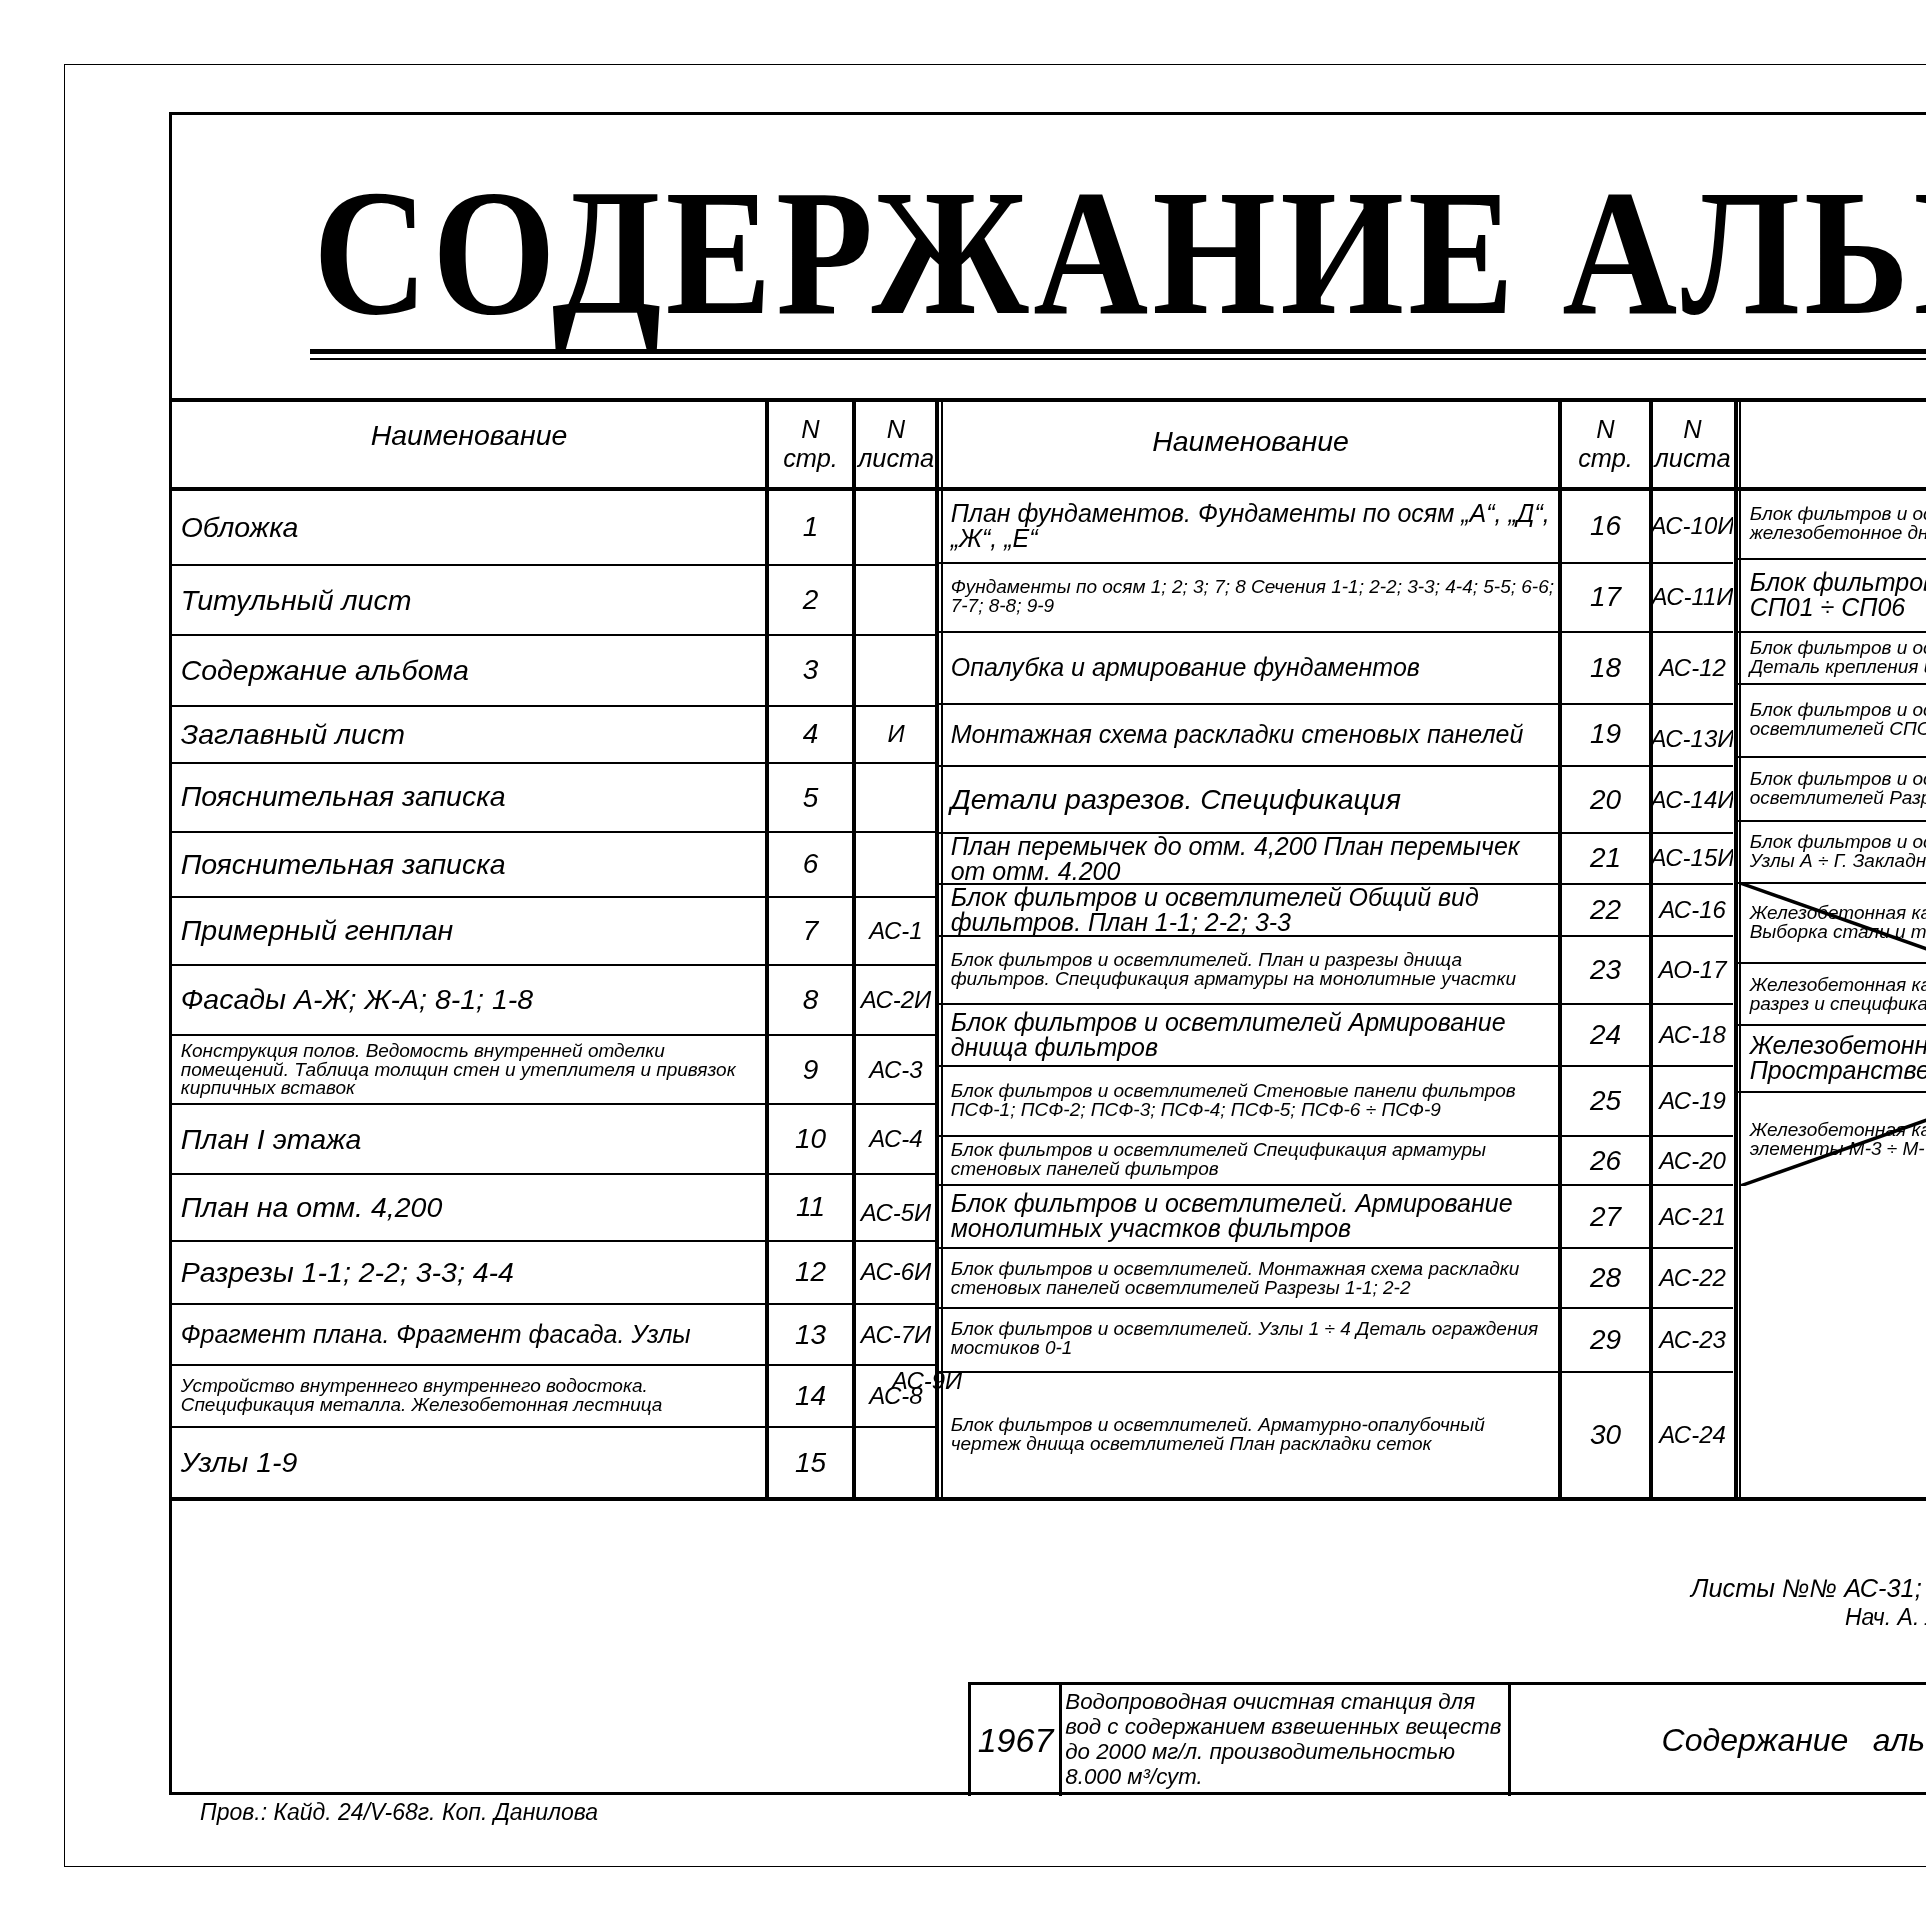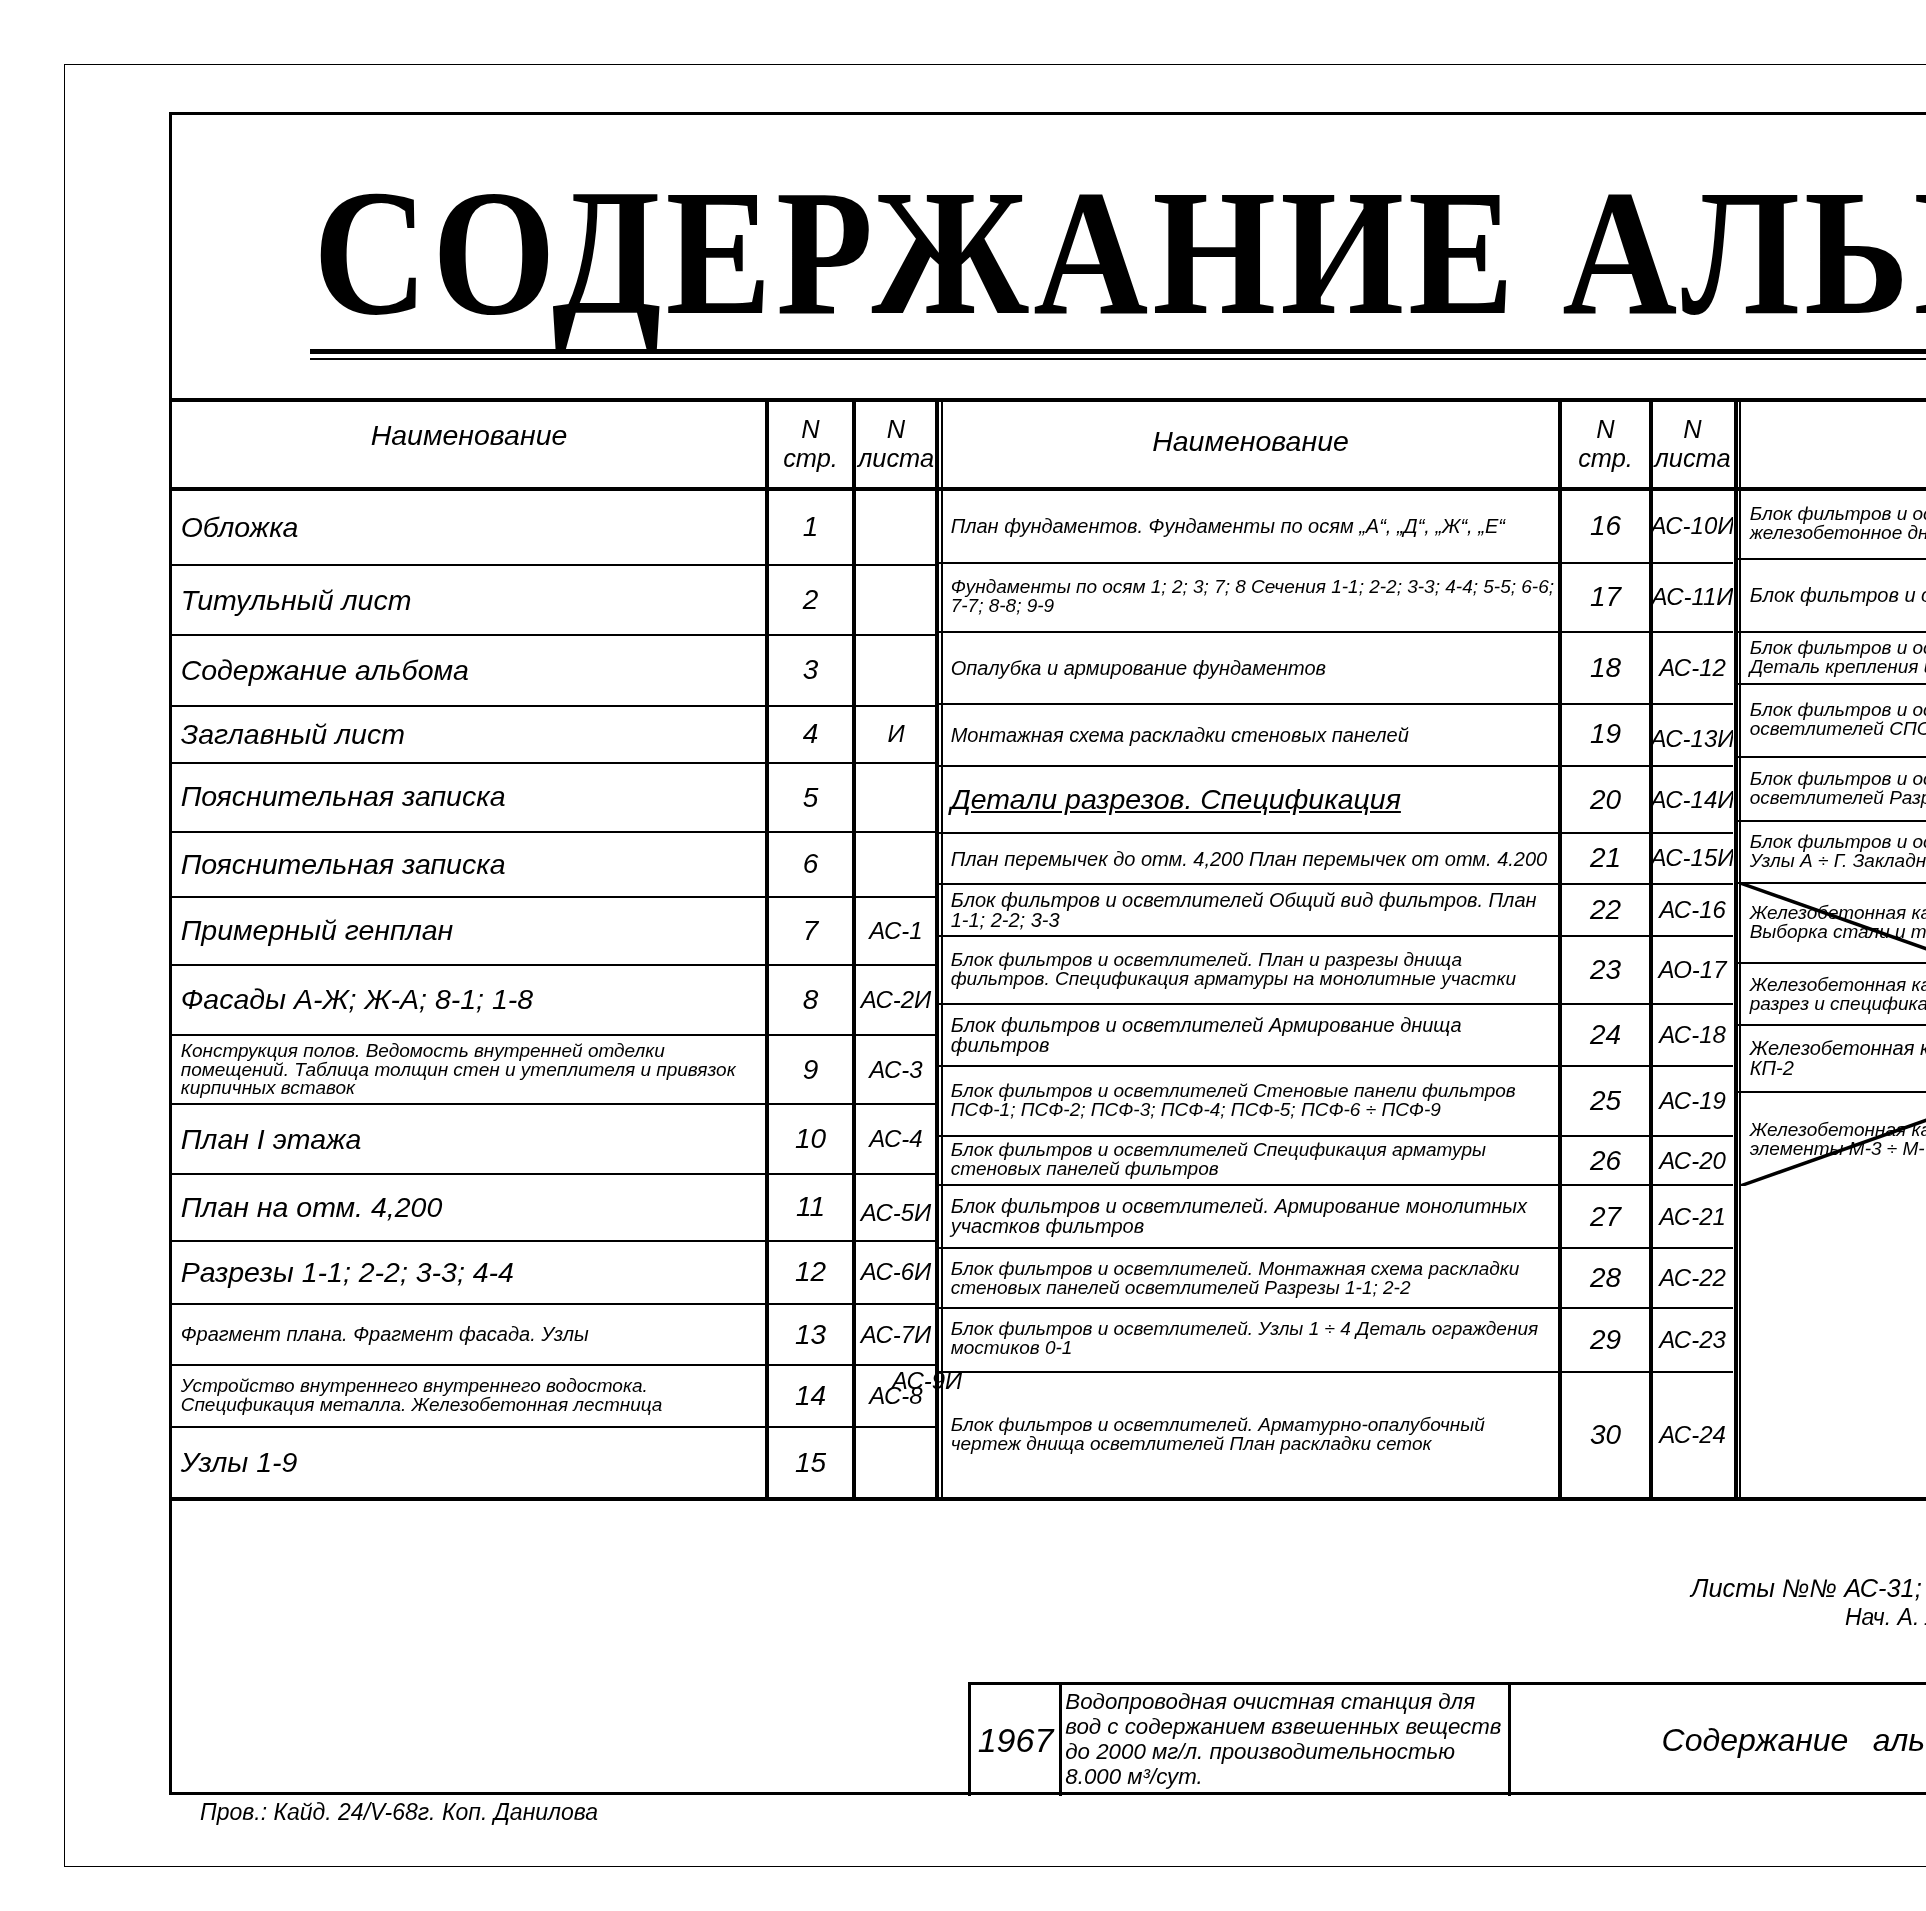--- a/index.html
+++ b/index.html
@@ -16,21 +16,21 @@
   .title-rule-2 { left:310px; top:358px; width:2109px; height:2.3px; background:#000; }
   .table-top { left:169px; top:398px; width:2429px; height:3.9px; background:#000; }
   .header-bottom { left:169px; top:487px; width:2429px; height:3.9px; background:#000; }
   .table-bottom { left:169px; top:1497px; width:2429px; height:3.9px; background:#000; }
   .vline { width:3.5px; background:#000; top:398px; height:1103px; }
   .hline { height:1.9px; background:#000; }
   .hdr { display:flex; align-items:center; justify-content:center; font-style:italic;
          font-family:"Liberation Sans", sans-serif; font-size:28.5px; text-align:center; line-height:1.15; }
   .hdr-n { flex-direction:column; font-size:25.4px; }
   .cell { display:flex; align-items:center; font-style:italic; font-family:"Liberation Sans", sans-serif; overflow:hidden; }
-  .cell-name { padding-left:7.7px; font-size:20px; line-height:1.0; }
+  .cell-name { padding-left:7.7px; font-size:25px; line-height:1.0; }
   .cell-name.small { font-size:19px; line-height:0.98; }
   .cell-name.single { font-size:28.5px; }
   .cell-page { justify-content:center; font-size:28px; }
   .cell-sheet { justify-content:center; font-size:24px; }
   .cross { left:1740px; top:883px; width:858px; height:303px; pointer-events:none; }
   .note-text { left:1691px; top:1574px; font-size:25.4px; font-style:italic; font-family:"Liberation Sans", sans-serif; white-space:nowrap; }
   .note-sign { left:1845px; top:1604px; font-size:23px; font-style:italic; font-family:"Liberation Sans", sans-serif; white-space:nowrap; }
   .tb { border:3.9px solid #000; border-bottom:none; }
   .tb-cell { display:flex; align-items:center; justify-content:center; font-style:italic;
              font-family:"Liberation Sans", sans-serif; text-align:center; }
@@ -193,21 +193,21 @@
       <div class="abs cell cell-sheet" style="left: 1652px; top: 632px; width: 81px; height: 72px;">АС-12</div>
     </div>
     <div class="abs hline" style="left: 939px; top: 703px; width: 794px;"></div>
     <div>
       <div class="abs cell cell-name " style="left: 943px; top: 705px; width: 615px; height: 59px;">Монтажная схема раскладки стеновых панелей</div>
       <div class="abs cell cell-page" style="left: 1562px; top: 703px; width: 87px; height: 62px;">19</div>
       <div class="abs cell cell-sheet" style="left: 1652px; top: 703px; width: 81px; height: 71px;">АС-13И</div>
     </div>
     <div class="abs hline" style="left: 939px; top: 765px; width: 794px;"></div>
     <div>
-      <div class="abs cell cell-name single" style="left: 943px; top: 767px; width: 615px; height: 64px; text-decoration: underline;">Детали разрезов. Спецификация</div>
+      <div class="abs cell cell-name single" style="left: 943px; top: 767px; width: 615px; height: 64px;">Детали разрезов. Спецификация</div>
       <div class="abs cell cell-page" style="left: 1562px; top: 766px; width: 87px; height: 67px;">20</div>
       <div class="abs cell cell-sheet" style="left: 1652px; top: 766px; width: 81px; height: 67px;">АС-14И</div>
     </div>
     <div class="abs hline" style="left: 939px; top: 832px; width: 794px;"></div>
     <div>
       <div class="abs cell cell-name " style="left: 943px; top: 835px; width: 615px; height: 47px;">План перемычек до отм. 4,200 План перемычек от отм. 4.200</div>
       <div class="abs cell cell-page" style="left: 1562px; top: 833px; width: 87px; height: 50px;">21</div>
       <div class="abs cell cell-sheet" style="left: 1652px; top: 833px; width: 81px; height: 50px;">АС-15И</div>
     </div>
     <div class="abs hline" style="left: 939px; top: 883px; width: 794px;"></div>

